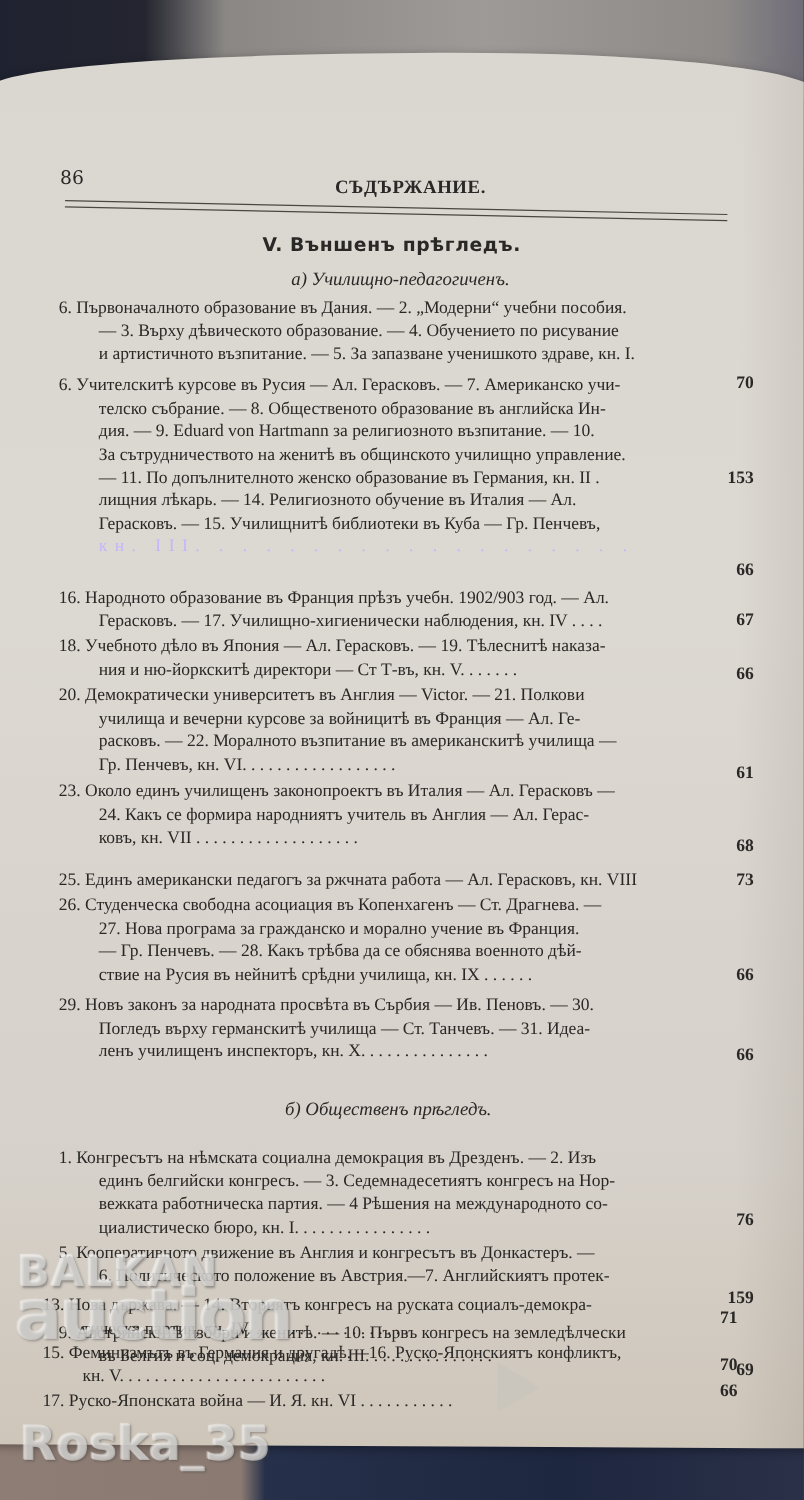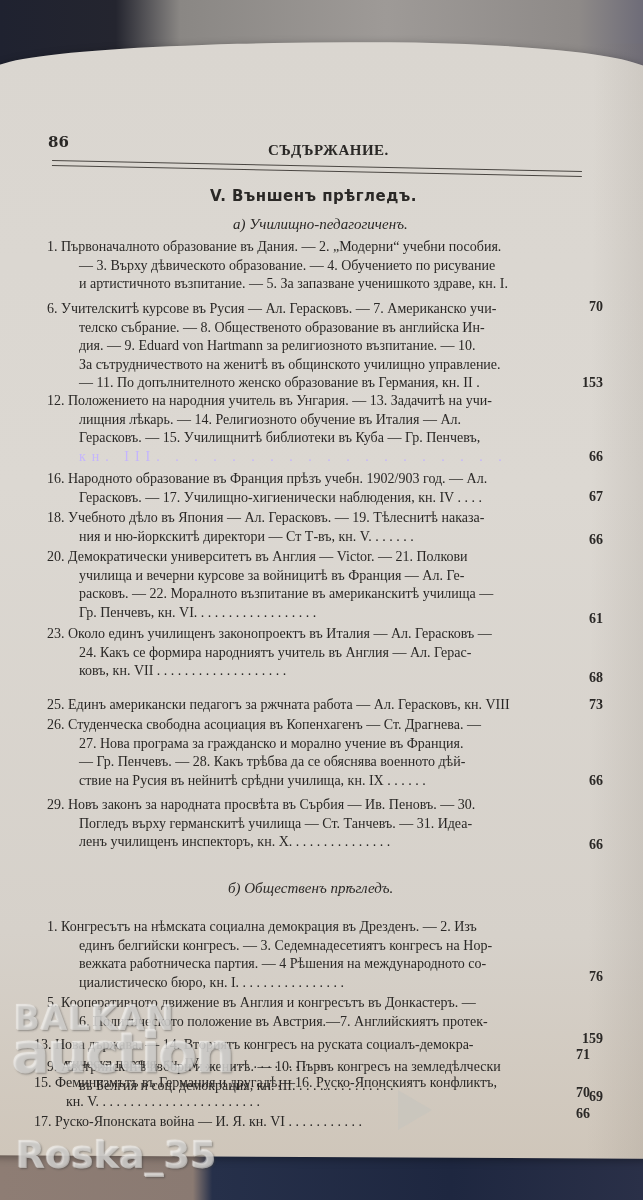--- a/index.html
+++ b/index.html
@@ -25,21 +25,21 @@
   }
   .page-right-shade {
     position:absolute; right:0; top:0; width:60px; height:100%;
     background:linear-gradient(90deg,rgba(0,0,0,0) 0%,rgba(120,110,100,0.15) 100%);
   }
   .content {
     position:absolute; left:0; top:0; width:643px; height:1200px;
     color:#2a2826;
   }
   .page-num {
-    position:absolute; left:48px; top:133px; font-size:15px; font-family:"DejaVu Serif", serif;font-weight:bold;
+    position:absolute; left:48px; top:133px; font-size:15px; font-family:"DejaVu Serif", serif;
   }
   .running-head {
     position:absolute; left:268px; top:142px; font-size:15px; letter-spacing:0.5px;
     font-family:"Liberation Serif", serif; font-weight:bold;
   }
   .rule {
     position:absolute; left:52px; top:160px; width:530px; height:4px;
     border-top:1px solid #4a4642; border-bottom:1px solid #4a4642;
     transform:rotate(1.2deg); transform-origin:left center;
   }
@@ -87,37 +87,36 @@
 
 <div class="content">
   <div class="page-num">86</div>
   <div class="running-head">СЪДЪРЖАНИЕ.</div>
   <div class="rule"></div>
   <div class="section-title">V. Външенъ прѣгледъ.</div>
 
   <div class="subsection" style="left:233px; top:216px;">а) Училищно-педагогиченъ.</div>
 
   <div class="entry" style="top:238px;">
-    <div class="line first">1. Първоначалното образование въ Дания. — 2. „Модерни“ учебни пособия.</div>
+    <div class="line first">6. Първоначалното образование въ Дания. — 2. „Модерни“ учебни пособия.</div>
     <div class="line indent">— 3. Върху дѣвическото образование. — 4. Обучението по рисувание</div>
     <div class="line indent">и артистичното възпитание. — 5. За запазване ученишкото здраве, кн. I.</div>
     <span class="pg" style="top:60px;">70</span>
   </div>
 
   <div class="entry" style="top:300px;">
     <div class="line first">6. Учителскитѣ курсове въ Русия — Ал. Герасковъ. — 7. Американско учи-</div>
     <div class="line indent">телско събрание. — 8. Общественото образование въ английска Ин-</div>
     <div class="line indent">дия. — 9. Eduard von Hartmann за религиозното възпитание. — 10.</div>
     <div class="line indent">За сътрудничеството на женитѣ въ общинското училищно управление.</div>
     <div class="line indent">— 11. По допълнителното женско образование въ Германия, кн. II .</div>
     <span class="pg" style="top:74px;">153</span>
   </div>
 
   <div class="entry" style="top:392px;">
-    <div class="line first">12. Положението на народния учитель въ Унгария. — 13. Задачитѣ на учи-</div>
     <div class="line indent">лищния лѣкарь. — 14. Религиозното обучение въ Италия — Ал.</div>
     <div class="line indent">Герасковъ. — 15. Училищнитѣ библиотеки въ Куба — Гр. Пенчевъ,</div>
     <div class="line indent dots">кн. III. . . . . . . . . . . . . . . . . . .</div>
     <span class="pg" style="top:56px;">66</span>
   </div>
 
   <div class="entry" style="top:470px;">
     <div class="line first">16. Народното образование въ Франция прѣзъ учебн. 1902/903 год. — Ал.</div>
     <div class="line indent">Герасковъ. — 17. Училищно-хигиенически наблюдения, кн. IV . . . .</div>
     <span class="pg" style="top:18px;">67</span>

